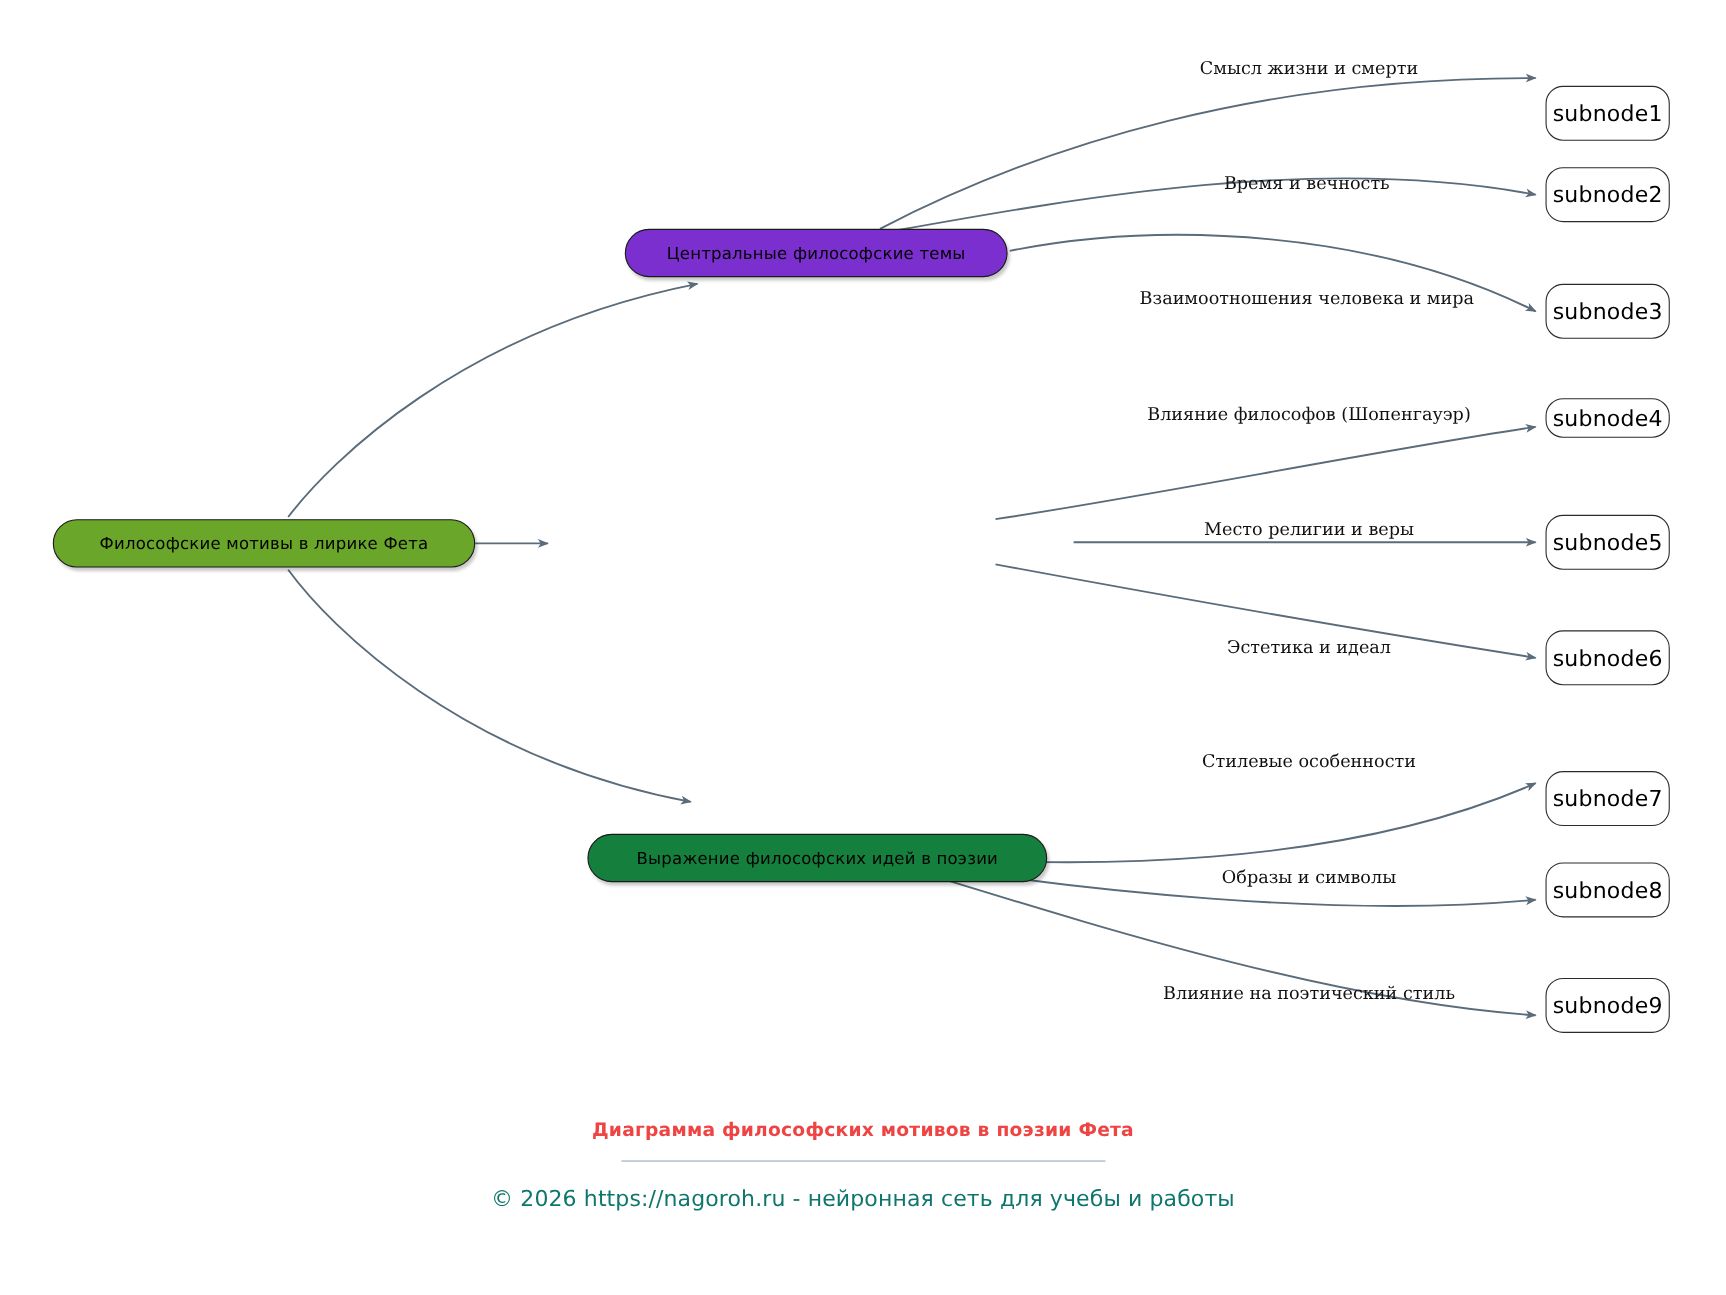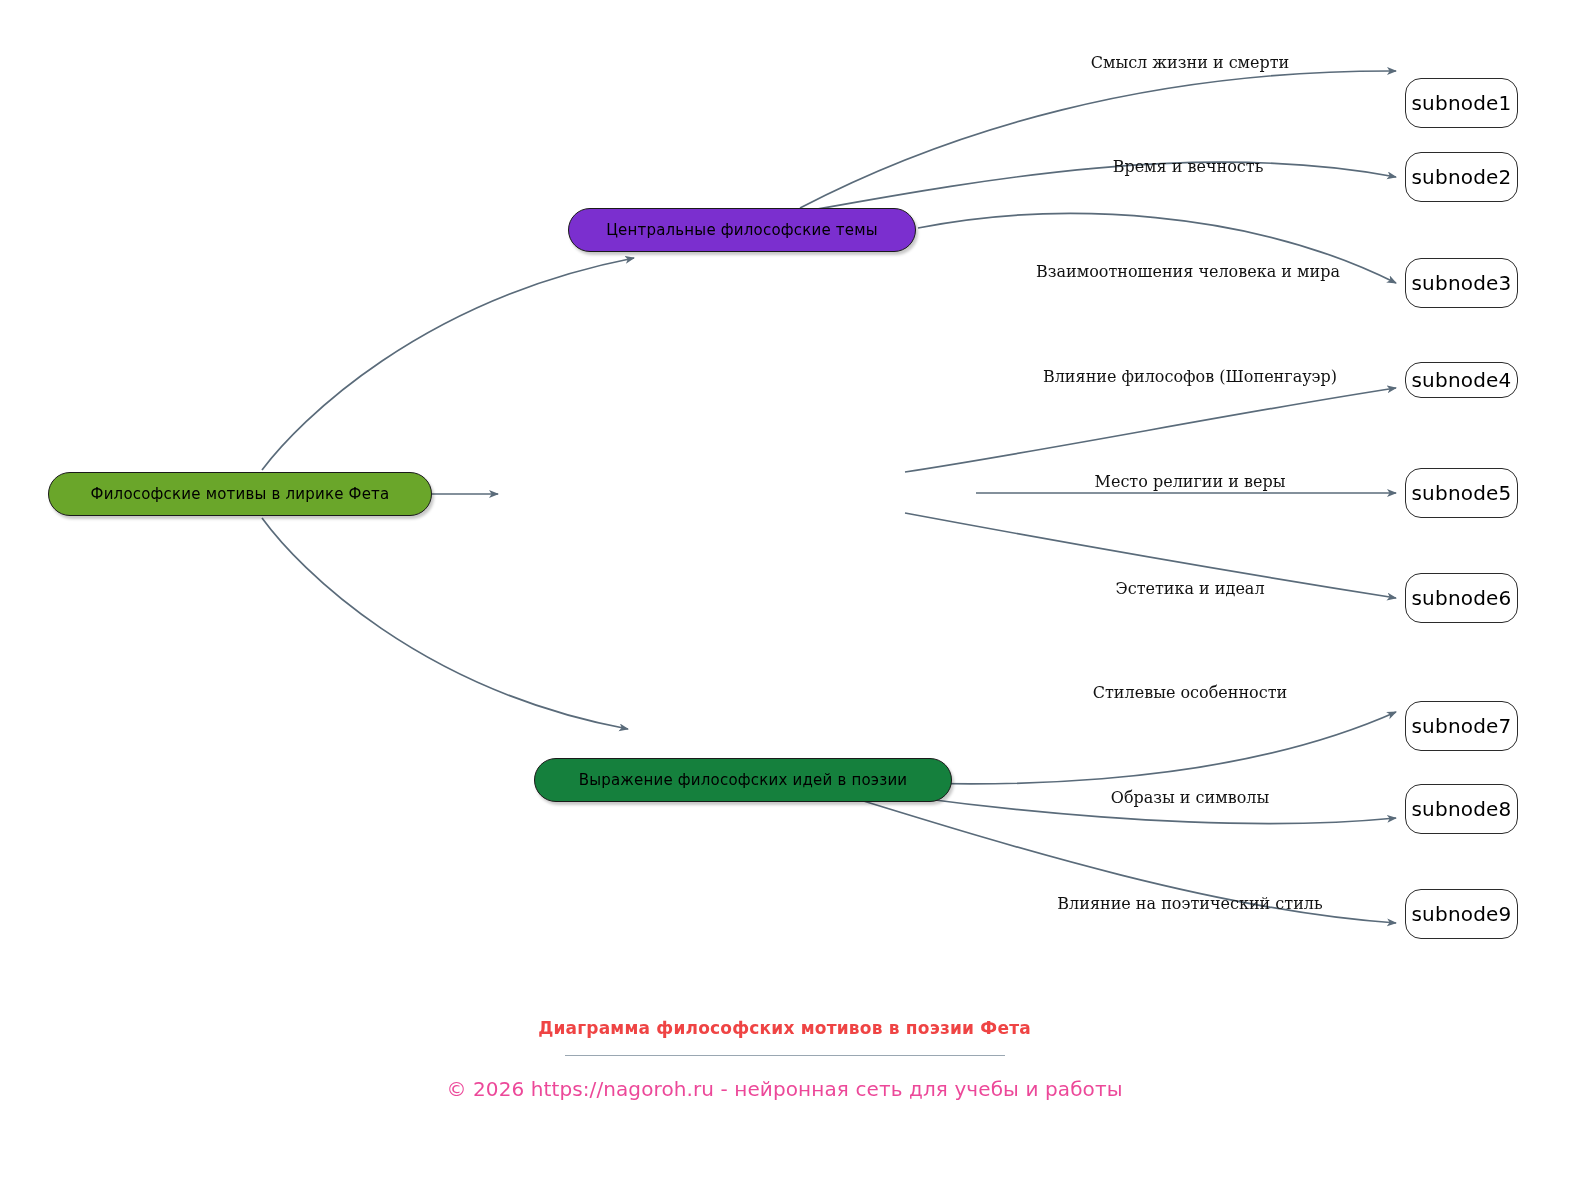--- a/index.html
+++ b/index.html
@@ -77,21 +77,21 @@
   #footer-divider {
     width: 440px;
     height: 1px;
     background: #9aa7b2;
     margin: 17px auto 0 auto;
   }
   #footer-copy {
     margin-top: 21px;
     font-family: "DejaVu Sans", "Liberation Sans", sans-serif;
     font-size: 20px;
-    color: #ec4899;
+    color: #0f766e;
     letter-spacing: 0.1px;
   }
 </style>
 </head>
 <body>
 
 <div id="canvas">
 
   <svg id="edges" viewBox="0 0 1569 1177">
     <defs>

